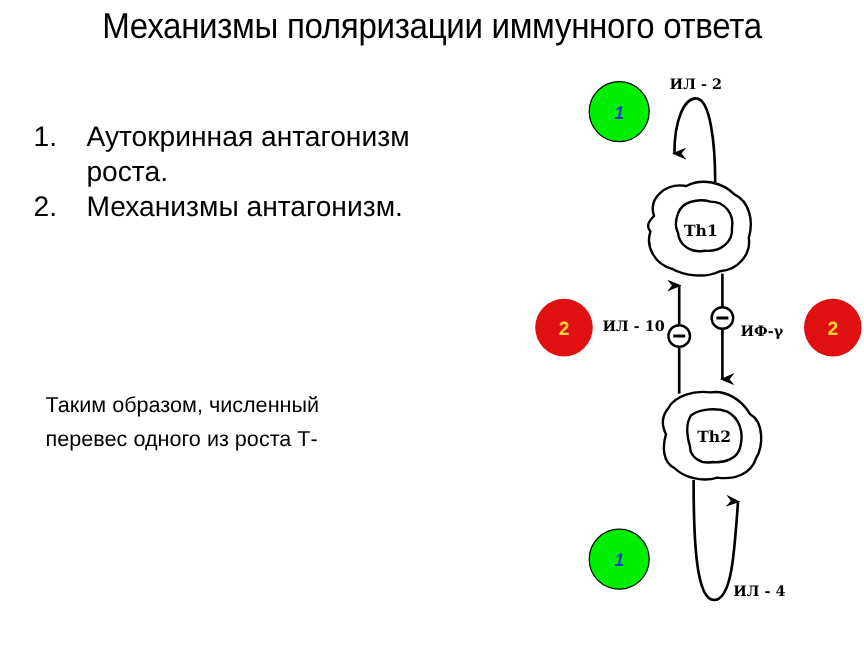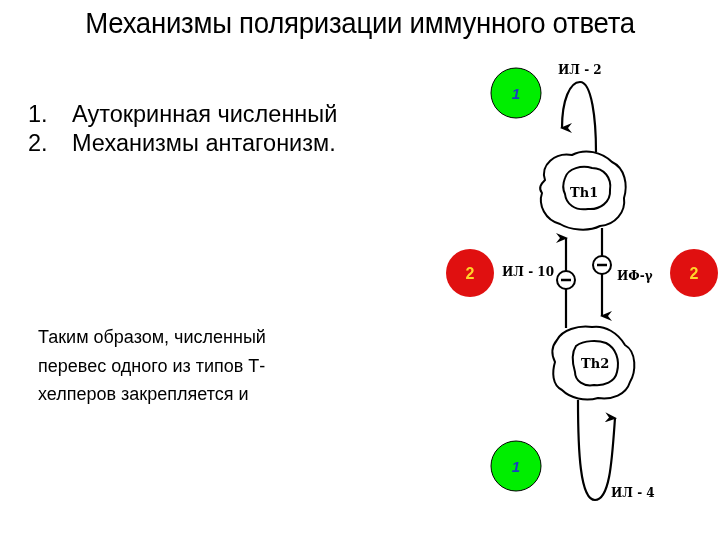--- a/index.html
+++ b/index.html
@@ -82,32 +82,32 @@
     }
   </style>
 </head>
 <body>
 
 <div class="title">Механизмы поляризации иммунного ответа</div>
 
 <div class="list">
   <div class="list-item">
     <span class="list-num">1.</span>
-    <div>Аутокринная численный</div>
+    <div>Аутокринная антагонизм</div>
+    <div>роста.</div>
   </div>
   <div class="list-item">
     <span class="list-num">2.</span>
     <div>Механизмы антагонизм.</div>
   </div>
 </div>
 
 <div class="conclusion">
   <div>Таким образом, численный</div>
-  <div>перевес одного из типов Т-</div>
-  <div>хелперов закрепляется и</div>
+  <div>перевес одного из роста Т-</div>
 </div>
 
 <svg class="diagram" viewBox="0 0 720 540" xmlns="http://www.w3.org/2000/svg">
   <defs>
     <marker id="arrowhead" markerWidth="10" markerHeight="12" refX="5" refY="10" orient="auto" markerUnits="userSpaceOnUse" viewBox="0 0 10 12">
       <path d="M0,0 L5,12 L10,0 L5,4 Z" fill="#000"></path>
     </marker>
   </defs>
 
   <g>

